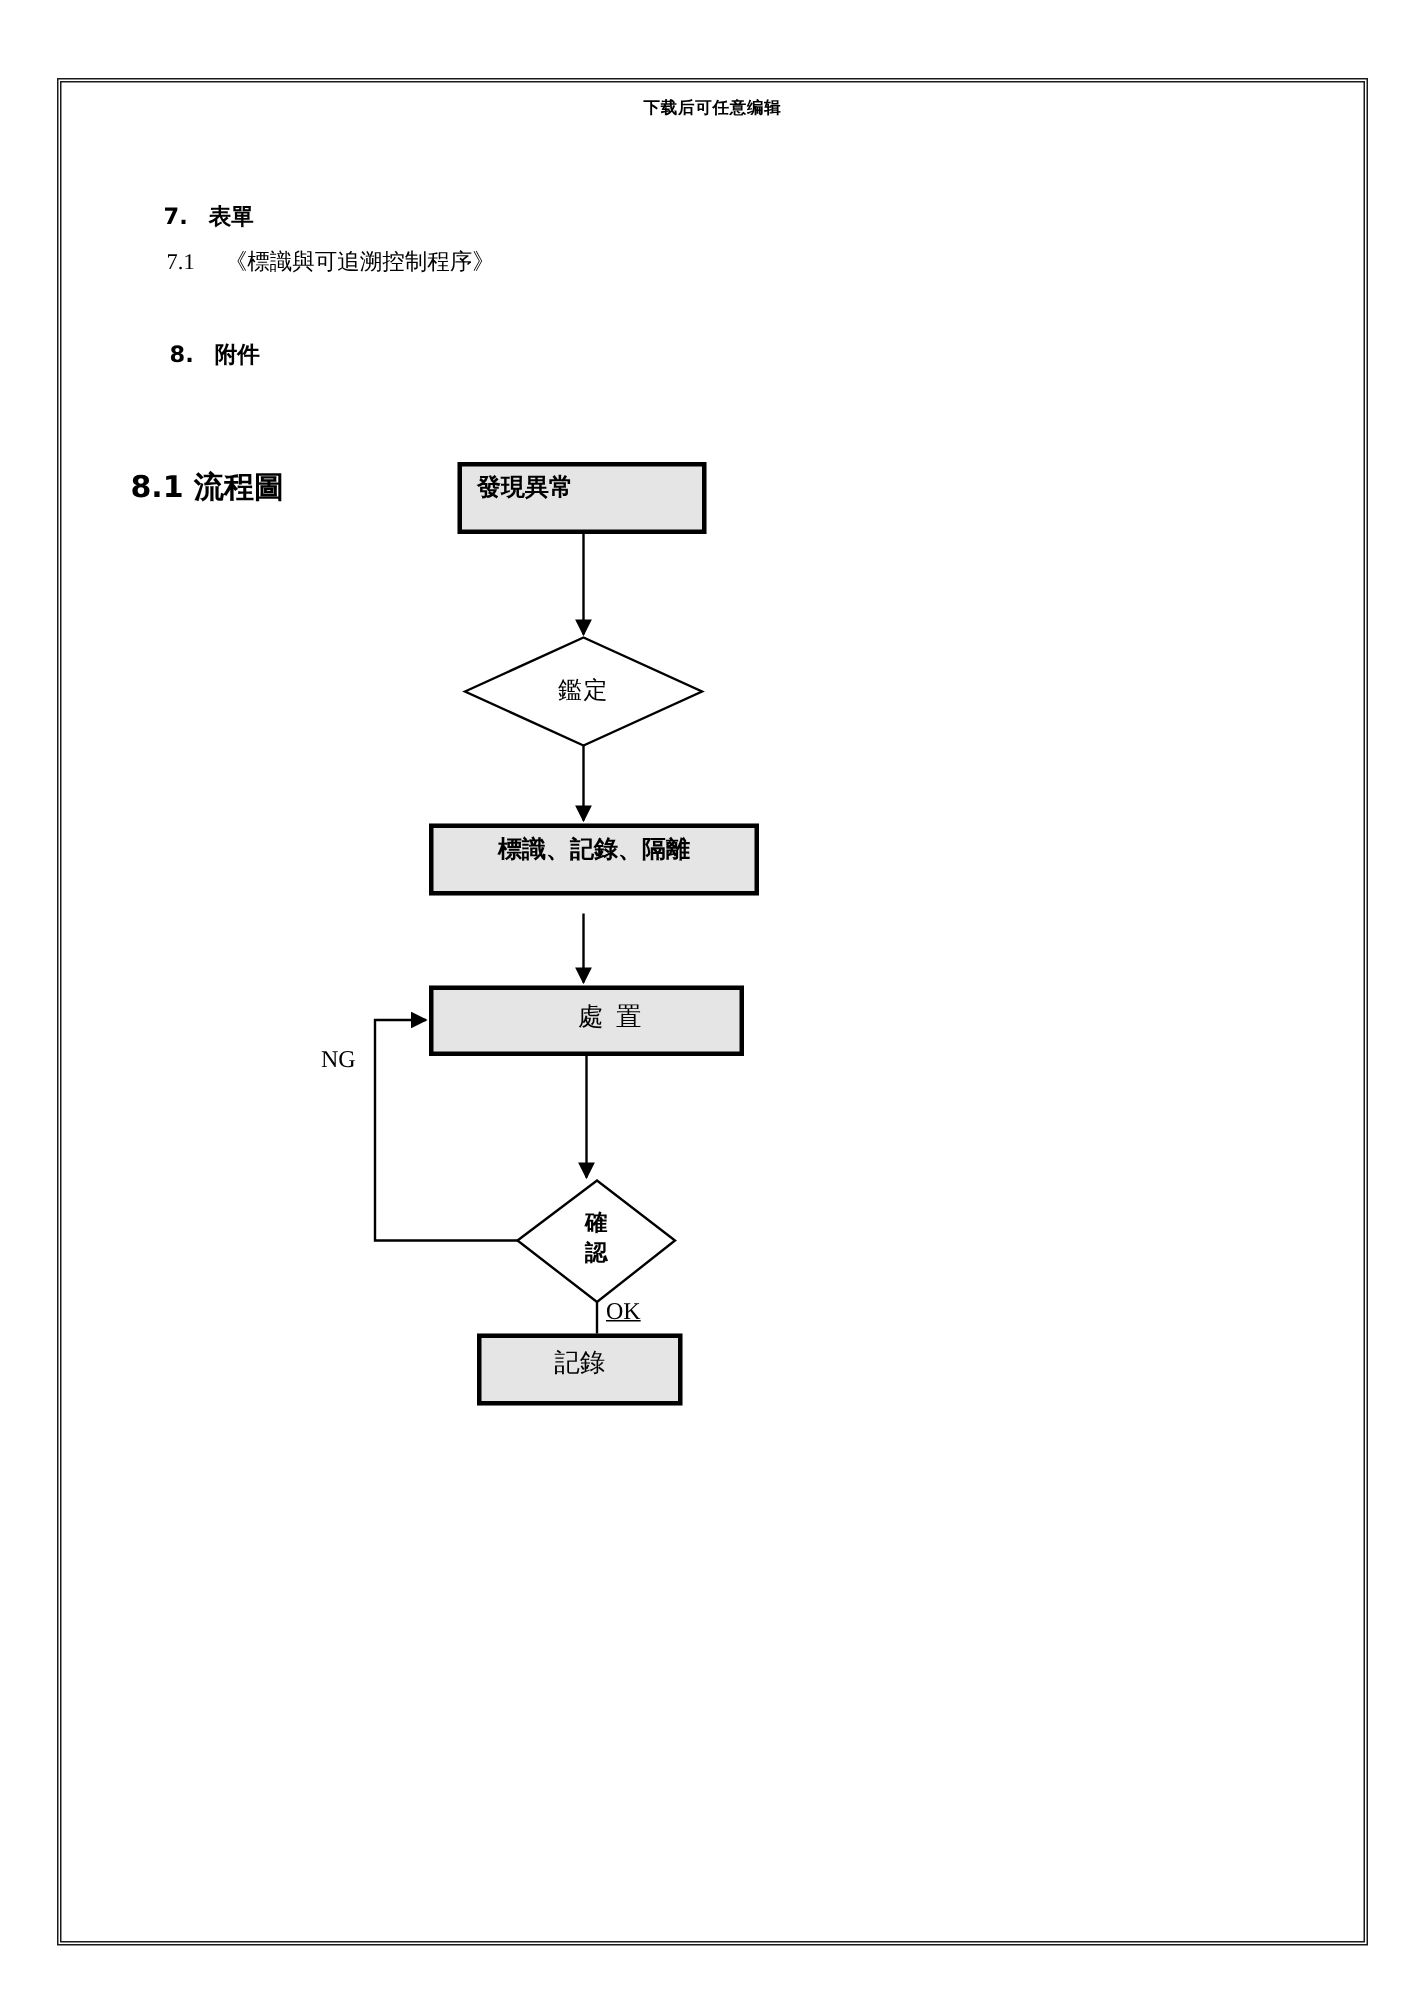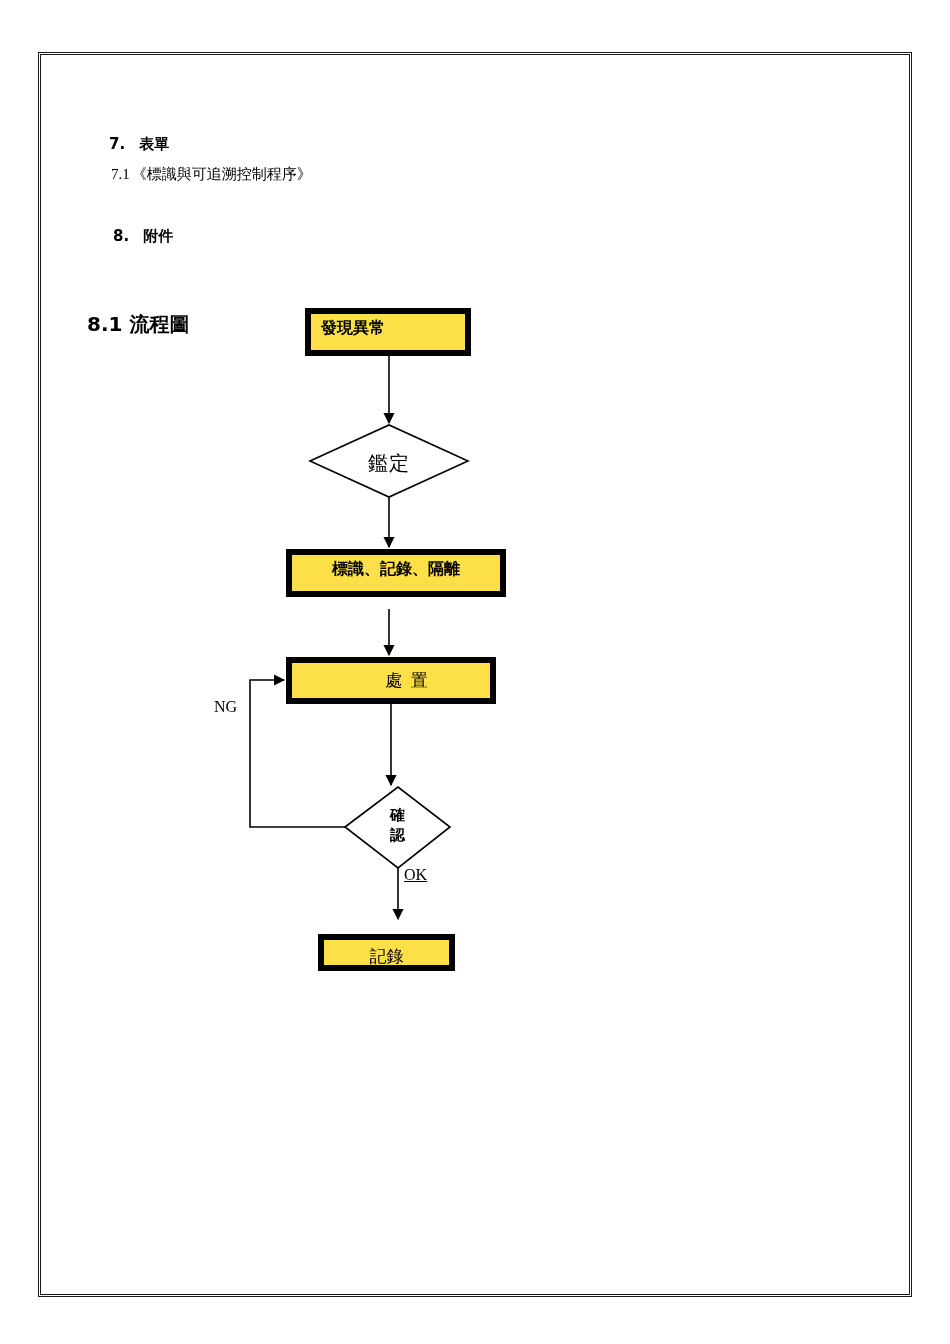--- a/index.html
+++ b/index.html
@@ -51,21 +51,21 @@
     white-space: nowrap;
   }
   .sec-heading .num { margin-right: 14px; }
 
   .sec-sub {
     position: absolute;
     font-family: "Liberation Serif", "DejaVu Serif", serif;
     font-size: 15px;
     white-space: nowrap;
   }
-  .sec-sub .num { margin-right: 2px; }
+  .sec-sub .num { margin-right: 20px; }
 
   .sec-sub-bold {
     position: absolute;
     font-family: "DejaVu Sans", "Liberation Sans", sans-serif;
     font-size: 20px;
     font-weight: bold;
     white-space: nowrap;
   }
 
   #heading-7   { left: 48px; top: 80px; margin-left: 20px;  }
@@ -79,22 +79,22 @@
     left: 0;
     top: 0;
     width: 950px;
     height: 1344px;
     pointer-events: none;
   }
 
   .node {
     position: absolute;
     box-sizing: border-box;
-    border: 6px solid #000000;
-    background: #fde047;
+    border: 3px solid #000000;
+    background: #e5e5e5;
     text-align: center;
     white-space: nowrap;
   }
   .node .txt {
     display: block;
     white-space: nowrap;
   }
 
   
   #node-discover {
@@ -123,38 +123,38 @@
   }
   #node-dispose .txt {
     font-family: "Liberation Serif", "DejaVu Serif", serif;
     font-size: 17px;
     padding-top: 6px;
     letter-spacing: 2px;
   }
 
   
   #node-record {
-    left: 318px; top: 934px; width: 137px; height: 37px;
+    left: 318px; top: 889px; width: 137px; height: 48px;
   }
   #node-record .txt {
     font-family: "Liberation Serif", "DejaVu Serif", serif;
     font-size: 17px;
     padding-top: 5px;
   }
 
   
   .diamond-label {
     position: absolute;
     text-align: center;
     white-space: nowrap;
   }
   #label-identify {
     left: 310px; top: 450px; width: 158px;
     font-family: "Liberation Serif", "DejaVu Serif", serif;
-    font-size: 20px;
+    font-size: 16px;
     letter-spacing: 1px;
   }
   #label-confirm {
     left: 345px; top: 805px; width: 105px;
     font-family: "DejaVu Sans", "Liberation Sans", sans-serif;
     font-size: 15px;
     font-weight: bold;
     line-height: 20px;
   }
   #label-confirm span { display: block; }
@@ -167,20 +167,21 @@
     white-space: nowrap;
   }
   #label-ng { left: 214px; top: 698px; }
   #label-ok { left: 404px; top: 866px; text-decoration: underline; }
 </style>
 </head>
 <body>
 
 <div id="page-frame">
 
+  <div id="doc-header">下载后可任意编辑</div>
 
   <div class="sec-heading" id="heading-7">
     <span class="num">7.</span><span>表單</span>
   </div>
 
   <div class="sec-sub" id="subitem-71">
     <span class="num">7.1</span><span>《標識與可追溯控制程序》</span>
   </div>
 
   <div class="sec-heading" id="heading-8">

